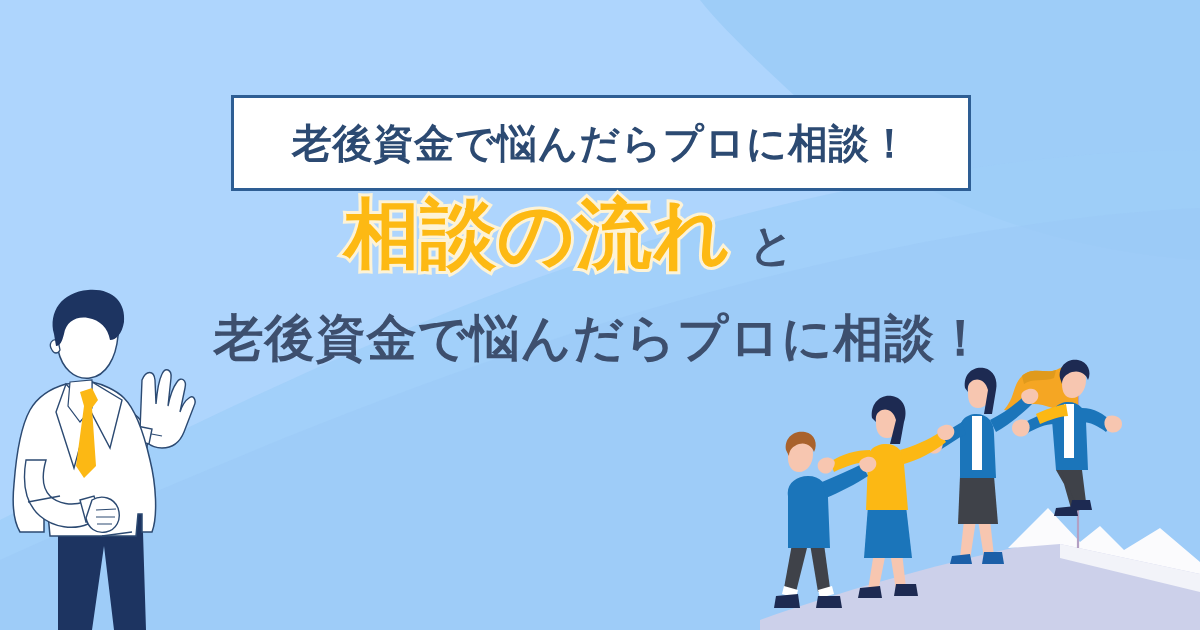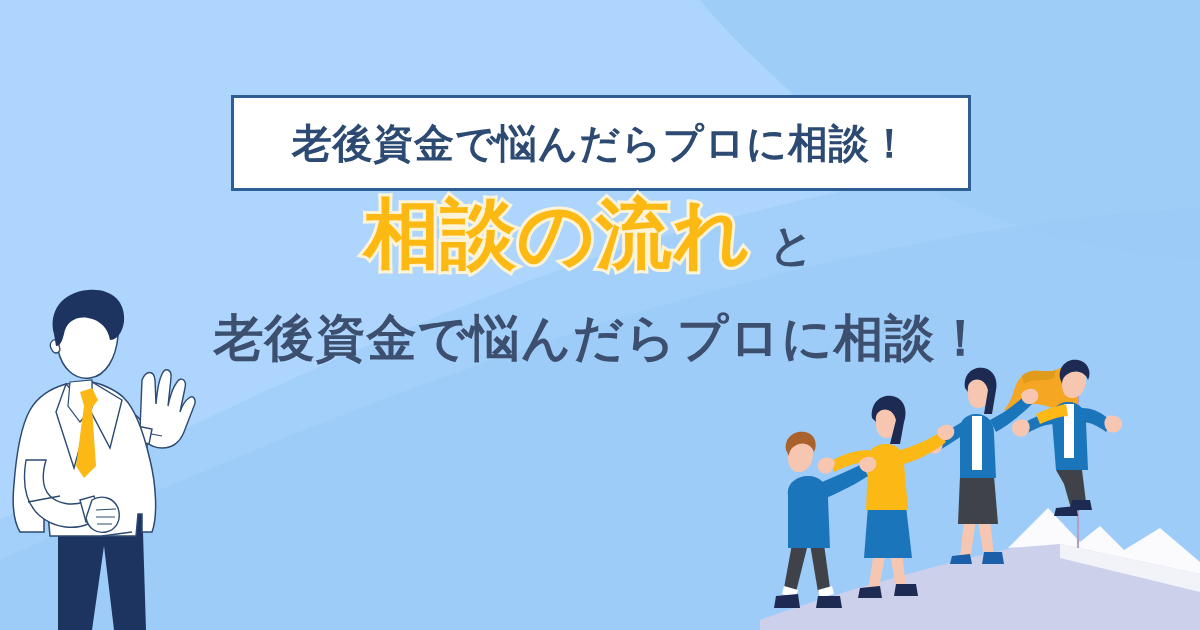--- a/index.html
+++ b/index.html
@@ -55,21 +55,20 @@
   
   .title-line {
     position: absolute;
     left: 0;
     top: 196px;
     width: 1138px;
     height: 100px;
     display: flex;
     align-items: baseline;
     justify-content: center;
-    padding-left: 20px;
   }
   .title-accent {
     font-size: 76px;
     font-weight: 700;
     color: #fdb913;
     letter-spacing: 0.01em;
     line-height: 1;
     paint-order: stroke fill;
     -webkit-text-stroke: 6px #fdf3d7;
     white-space: nowrap;

